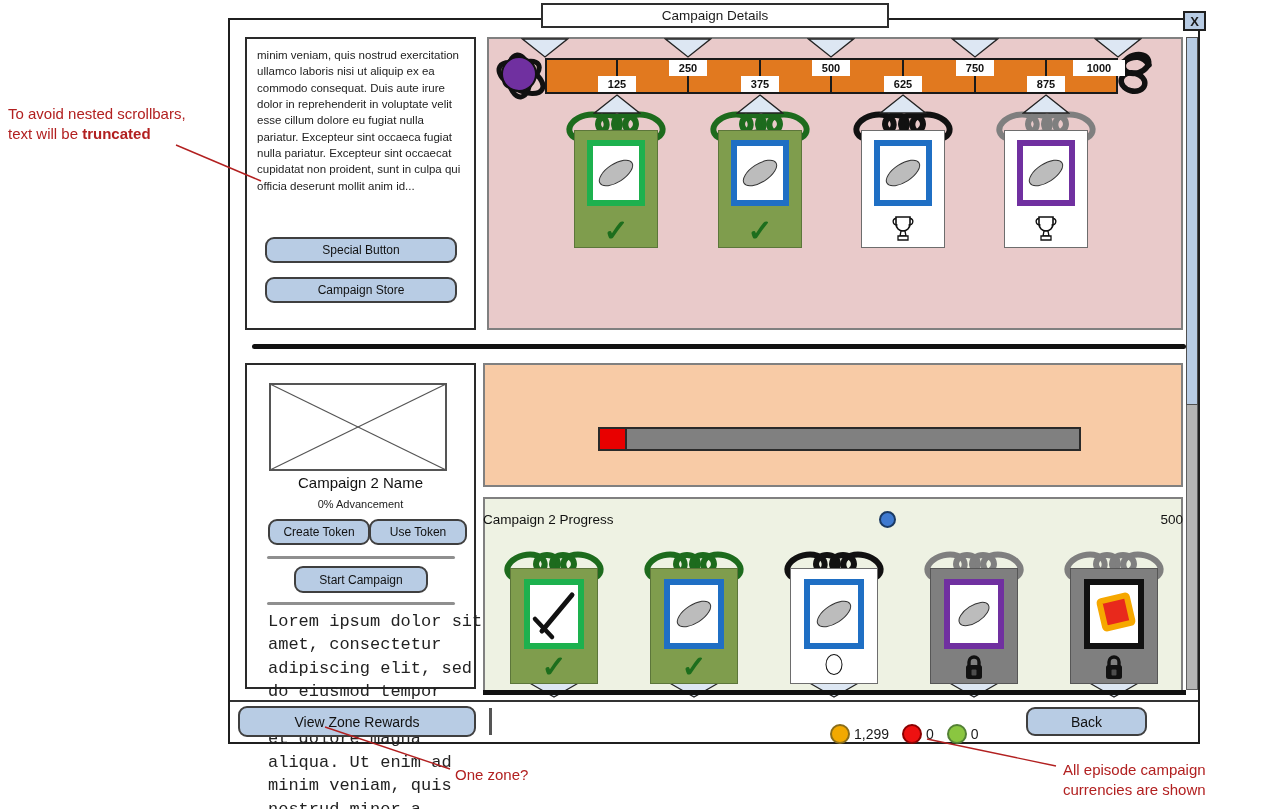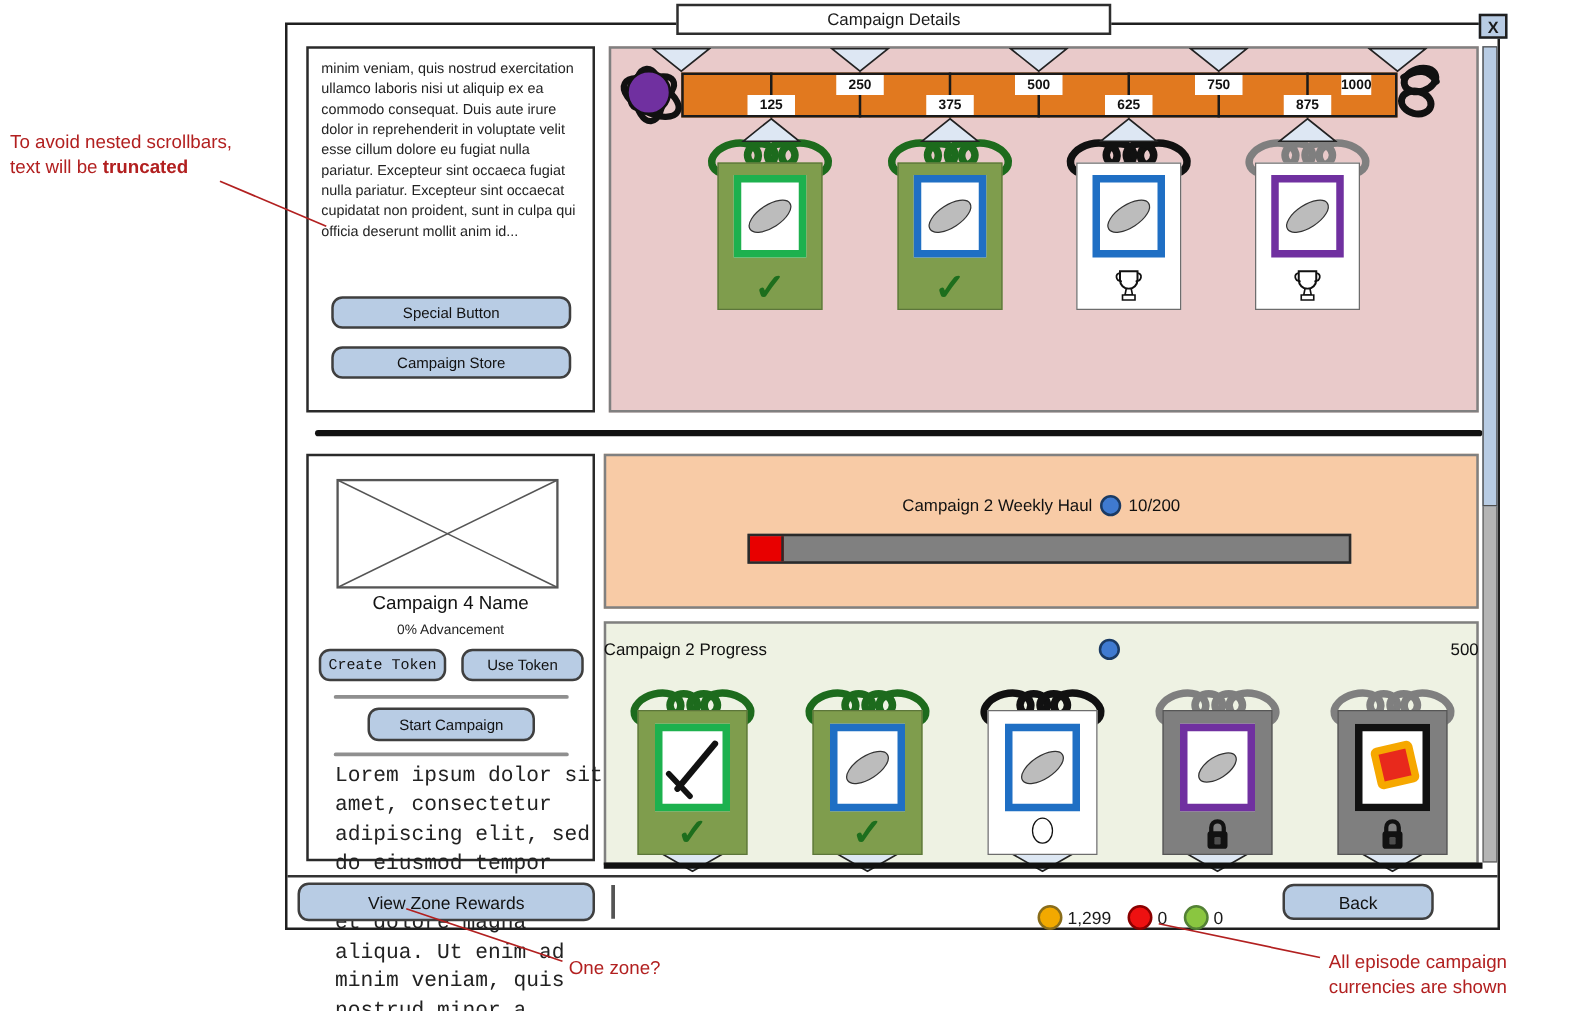--- a/index.html
+++ b/index.html
@@ -140,21 +140,21 @@
   <div class="abs tick" style="left:687px;"></div>
   <div class="abs tick" style="left:759px;"></div>
   <div class="abs tick" style="left:830px;"></div>
   <div class="abs tick" style="left:902px;"></div>
   <div class="abs tick" style="left:974px;"></div>
   <div class="abs tick" style="left:1045px;"></div>
 
   <div class="abs tlabel" style="left:669px;top:60px;">250</div>
   <div class="abs tlabel" style="left:812px;top:60px;">500</div>
   <div class="abs tlabel" style="left:956px;top:60px;">750</div>
-  <div class="abs tlabel" style="left:1073px;top:60px;width:24px;">1000</div>
+  <div class="abs tlabel" style="left:1073px;top:60px;width:52px;">1000</div>
   <div class="abs tlabel" style="left:598px;top:76px;">125</div>
   <div class="abs tlabel" style="left:741px;top:76px;">375</div>
   <div class="abs tlabel" style="left:884px;top:76px;">625</div>
   <div class="abs tlabel" style="left:1027px;top:76px;">875</div>
 
   <svg class="abs tri" style="left:593px;top:94px;" width="48" height="20">
       <polygon points="24,1 46.5,19 1.5,19" fill="#dde7f3" stroke="#222" stroke-width="1.3"></polygon>
     </svg>
   <svg class="abs tri" style="left:736px;top:94px;" width="48" height="20">
       <polygon points="24,1 46.5,19 1.5,19" fill="#dde7f3" stroke="#222" stroke-width="1.3"></polygon>
@@ -265,41 +265,36 @@
   </div>
 
   <div class="abs thick-divider"></div>
 
   <div class="abs campaign-panel"></div>
   <svg class="abs placeholder" viewBox="0 0 178 88" preserveAspectRatio="none">
     <rect x="1" y="1" width="176" height="86" fill="#fff" stroke="#555" stroke-width="2"></rect>
     <line x1="1" y1="1" x2="177" y2="87" stroke="#555" stroke-width="1.2"></line>
     <line x1="177" y1="1" x2="1" y2="87" stroke="#555" stroke-width="1.2"></line>
   </svg>
-  <div class="abs campaign-name">Campaign 4 Name</div>
+  <div class="abs campaign-name">Campaign 2 Name</div>
   <div class="abs campaign-adv">0% Advancement</div>
-  <div class="abs btn" style="left:255px;top:519px;width:102px;height:26px;font-family:Liberation Mono, monospace;">
+  <div class="abs btn" style="left:268px;top:519px;width:102px;height:26px;">
       <span>Create Token</span>
     </div>
   <div class="abs btn" style="left:369px;top:519px;width:98px;height:26px;">
       <span>Use Token</span>
     </div>
   <div class="abs hr-gray" style="left:267px;top:556px;width:188px;"></div>
   <div class="abs btn" style="left:294px;top:566px;width:134px;height:27px;text-align:right;">
       <span>Start Campaign</span>
     </div>
   <div class="abs hr-gray" style="left:267px;top:602px;width:188px;"></div>
   <div class="abs" style="left:268px;top:610px;width:218px;font-size:17px;line-height:1.38;color:#222;font-family:Liberation Mono, monospace;">Lorem ipsum dolor sit amet, consectetur adipiscing elit, sed do eiusmod tempor incididunt ut labore et dolore magna aliqua. Ut enim ad minim veniam, quis nostrud minor a</div>
 
   <div class="abs haul-panel"></div>
-  <div class="sect-head" style="left:483px;top:396px;width:700px;">
-    <span>Campaign 2 Weekly Haul</span>
-    <span class="info-dot"></span>
-    <span>10/200</span>
-  </div>
   <div class="abs haul-bar">
     <div class="haul-red"></div>
   </div>
 
   <div class="abs progress-panel"></div>
   <div class="sect-head" style="left:483px;top:511px;width:700px;justify-content:space-between;">
     <span>Campaign 2 Progress</span>
     <span class="info-dot"></span>
     <span>500</span>
   </div>

